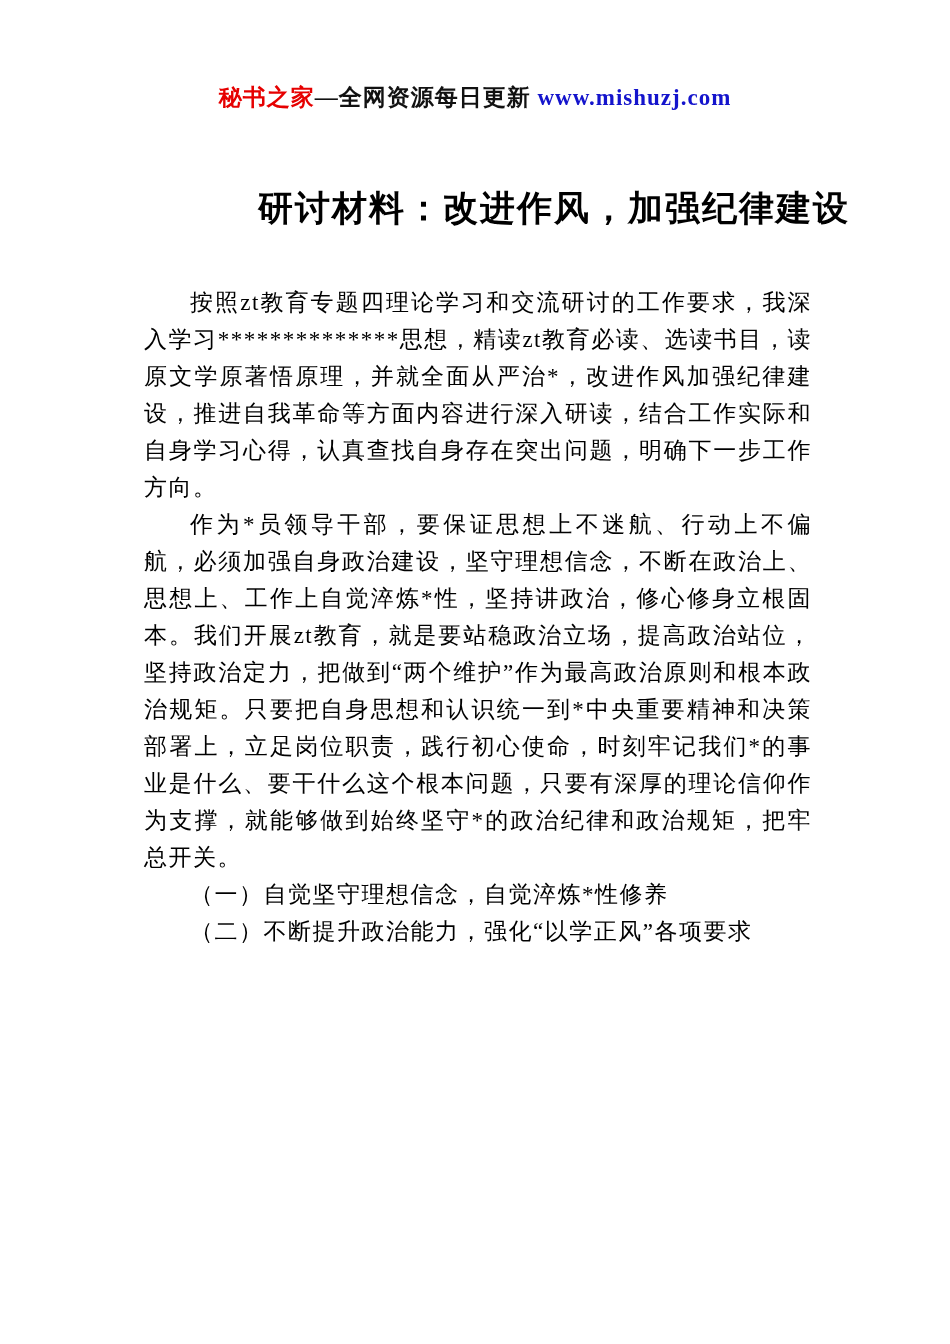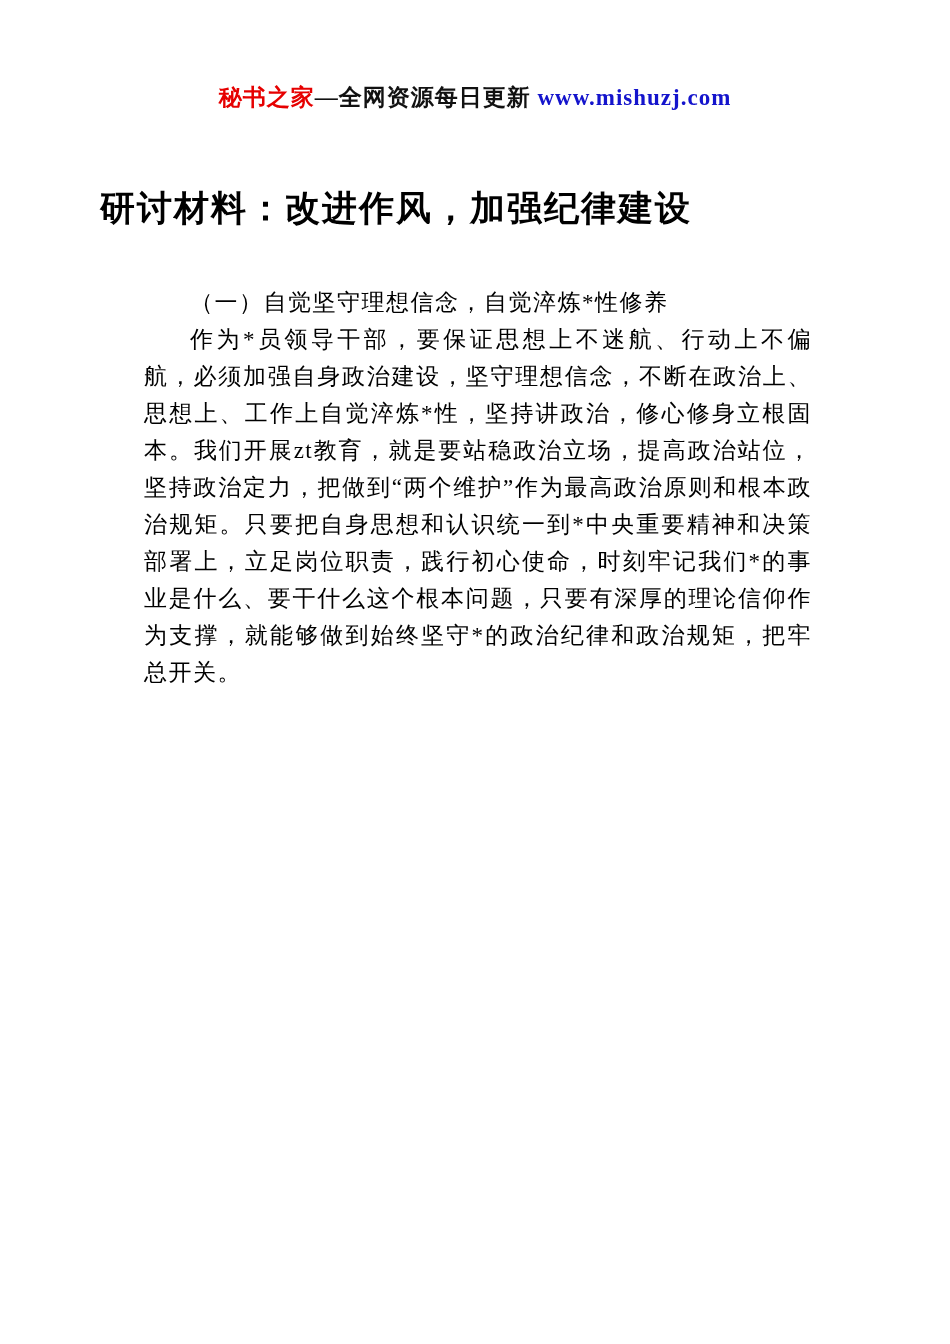--- a/index.html
+++ b/index.html
@@ -31,21 +31,21 @@
   }
   .site-header .tagline {
     color: #111111;
   }
   .site-header .url {
     color: var(--link-blue, #0000ee);
     text-decoration: none;
   }
   .doc-title {
     margin: 72px 100px 0 100px;
-    text-align: left;
+    text-align: right;
     font-size: 35px;
     font-weight: bold;
     letter-spacing: 2px;
     color: #000000;
   }
   .doc-body {
     margin: 52px 138px 0 144px;
     font-size: 23px;
     line-height: 37px;
     letter-spacing: 1.5px;
@@ -63,17 +63,19 @@
 
 <div class="page">
 
   <div class="site-header">
     <span class="brand">秘书之家</span><span class="tagline">—全网资源每日更新 </span><a class="url">www.mishuzj.com</a>
   </div>
 
   <h1 class="doc-title">研讨材料：改进作风，加强纪律建设</h1>
 
   <div class="doc-body">
+    <p>按照zt教育专题四理论学习和交流研讨的工作要求，我深入学习**************思想，精读zt教育必读、选读书目，读原文学原著悟原理，并就全面从严治*，改进作风加强纪律建设，推进自我革命等方面内容进行深入研读，结合工作实际和自身学习心得，认真查找自身存在突出问题，明确下一步工作方向。</p>
+    <p>作为*员领导干部，要保证思想上不迷航、行动上不偏航，必须加强自身政治建设，坚守理想信念，不断在政治上、思想上、工作上自觉淬炼*性，坚持讲政治，修心修身立根固本。我们开展zt教育，就是要站稳政治立场，提高政治站位，坚持政治定力，把做到“两个维护”作为最高政治原则和根本政治规矩。只要把自身思想和认识统一到*中央重要精神和决策部署上，立足岗位职责，践行初心使命，时刻牢记我们*的事业是什么、要干什么这个根本问题，只要有深厚的理论信仰作为支撑，就能够做到始终坚守*的政治纪律和政治规矩，把牢总开关。</p>
     <p>（一）自觉坚守理想信念，自觉淬炼*性修养</p>
-    <p>作为*员领导干部，要保证思想上不迷航、行动上不偏航，必须加强自身政治建设，坚守理想信念，不断在政治上、思想上、工作上自觉淬炼*性，坚持讲政治，修心修身立根固本。我们开展zt教育，就是要站稳政治立场，提高政治站位，坚持政治定力，把做到“两个维护”作为最高政治原则和根本政治规矩。只要把自身思想和认识统一到*中央重要精神和决策部署上，立足岗位职责，践行初心使命，时刻牢记我们*的事业是什么、要干什么这个根本问题，只要有深厚的理论信仰作为支撑，就能够做到始终坚守*的政治纪律和政治规矩，把牢总开关。</p>
+    <p>（二）不断提升政治能力，强化“以学正风”各项要求</p>
   </div>
 
 </div>
 
 </body></html>

